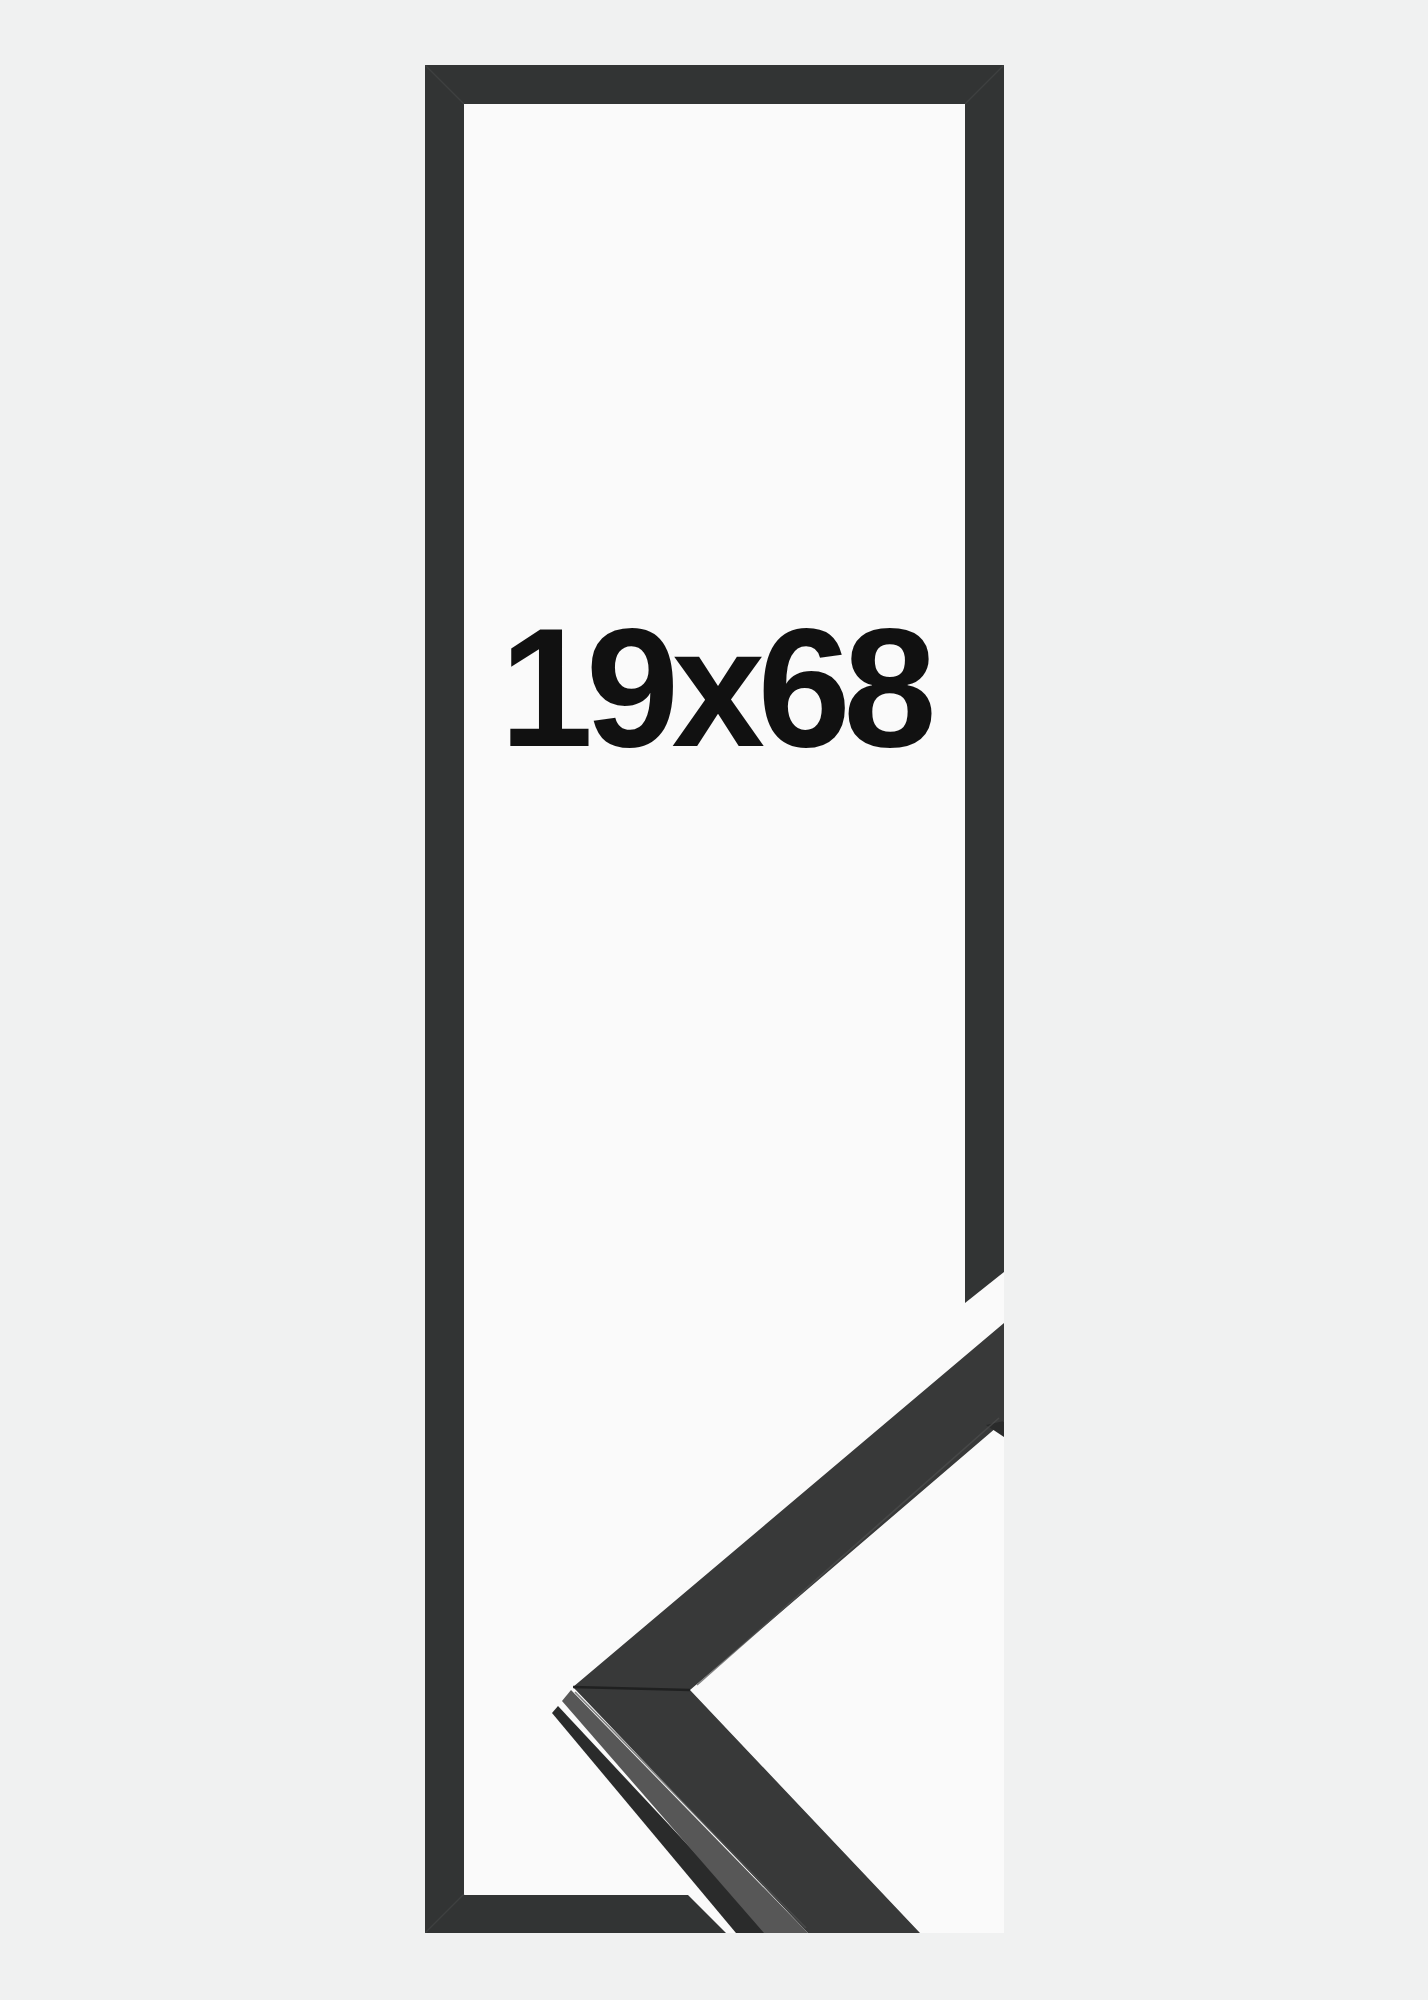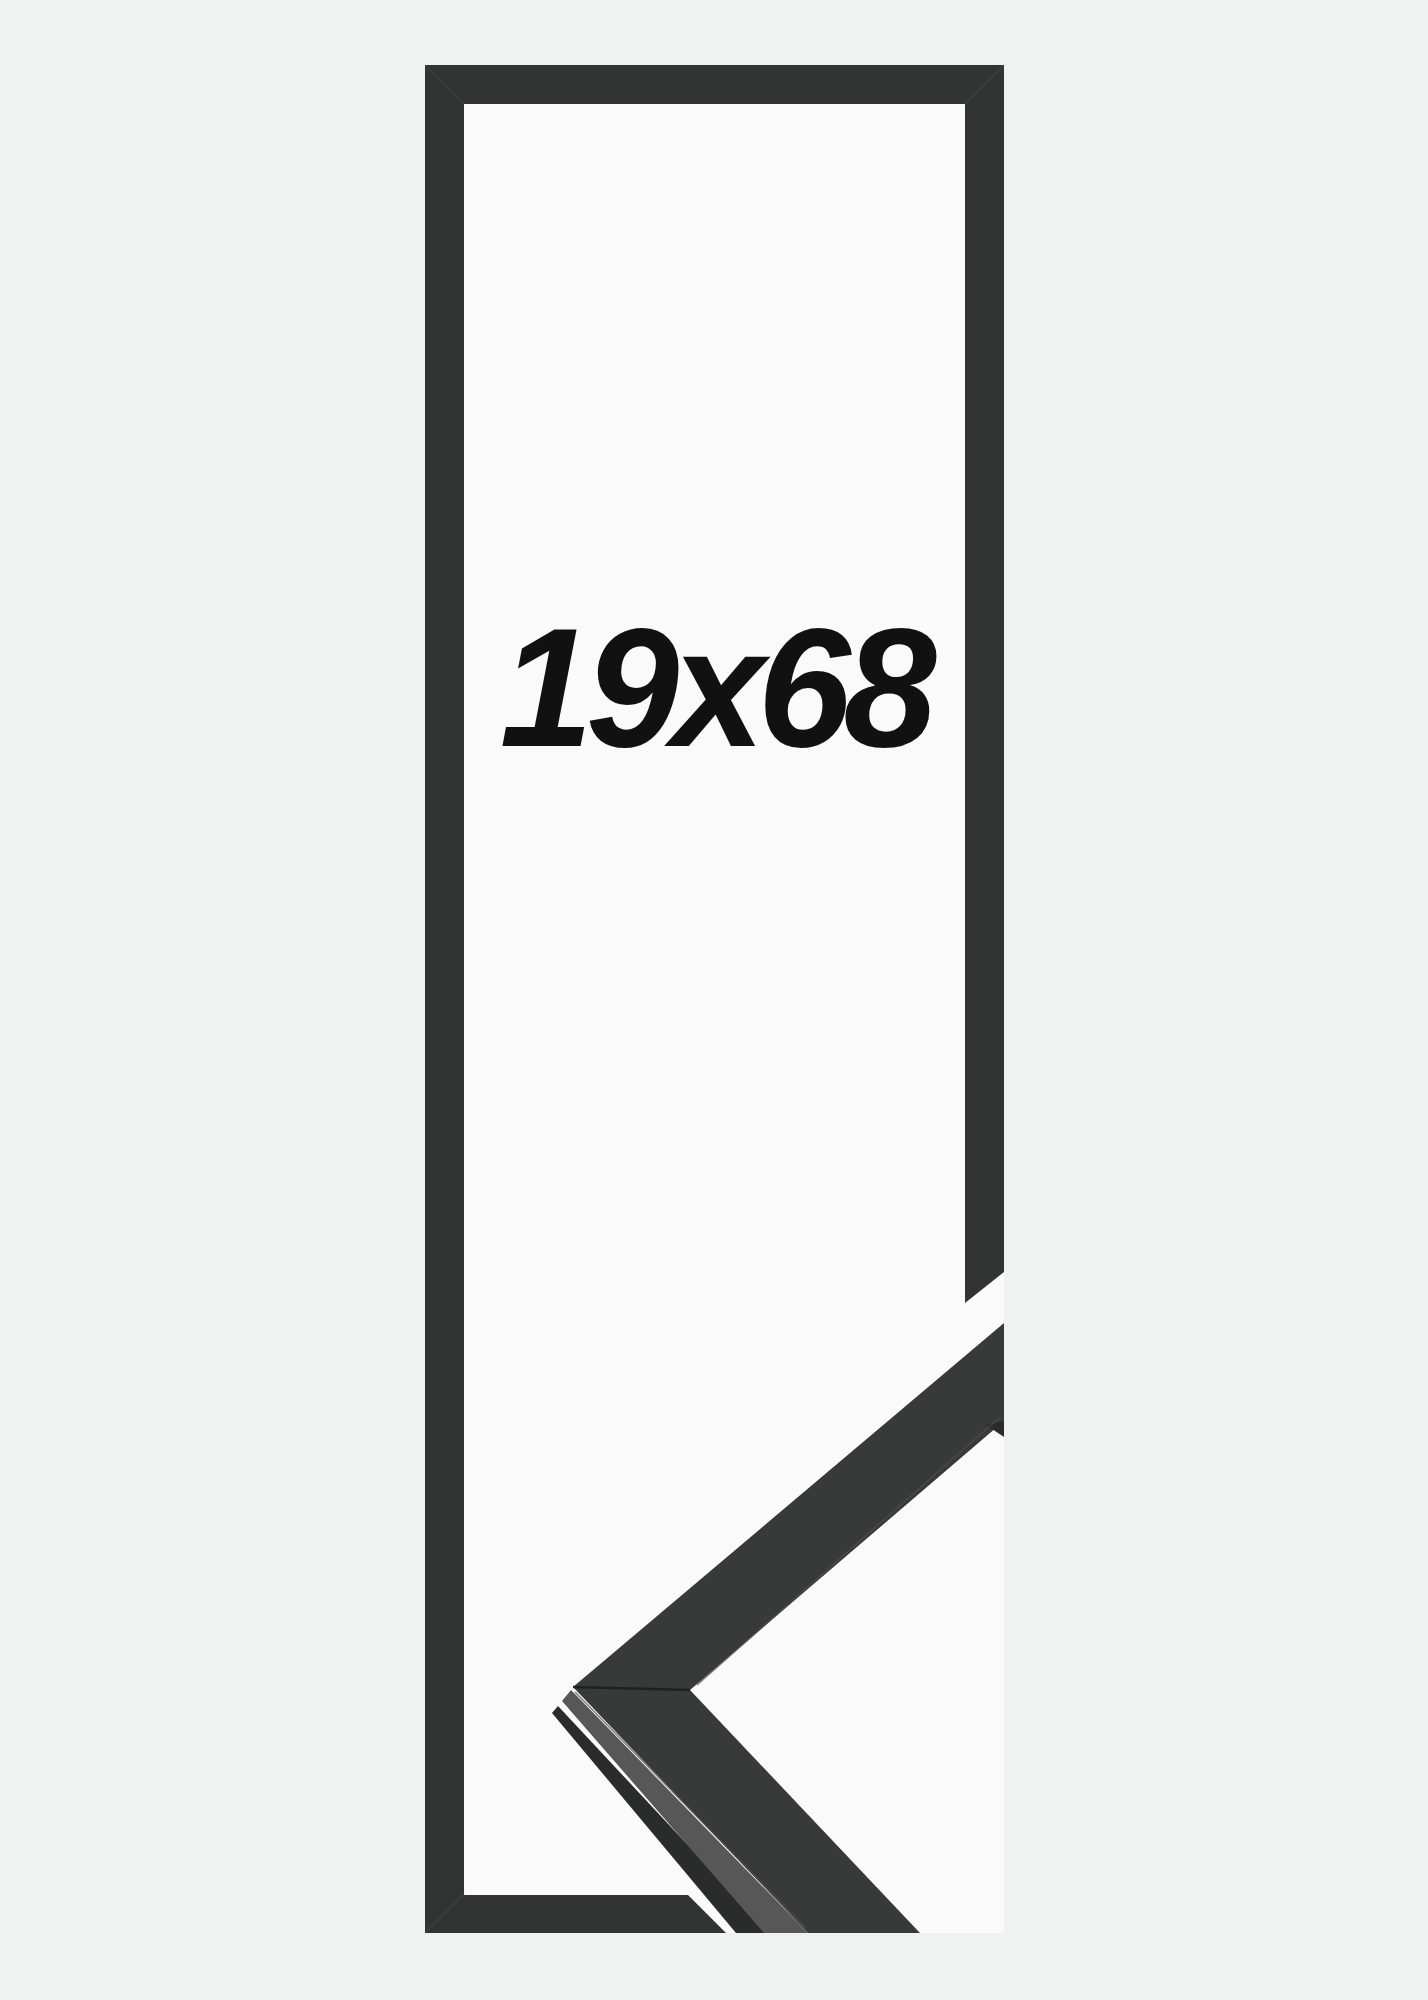--- a/index.html
+++ b/index.html
@@ -14,21 +14,20 @@
   *{margin:0;padding:0;box-sizing:border-box;}
   html,body{width:1428px;height:2000px;overflow:hidden;}
   body{
     background:var(--page-bg);
     font-family:"Liberation Sans", sans-serif;
     position:relative;
   }
   .page{
     position:absolute;
     inset:0;
-    font-style:italic;
   }
   .canvas{
     position:absolute;
     left:425px; top:65px;
     width:579px; height:1868px;
     background:var(--canvas-bg);
     overflow:hidden;
   }
   .frame-svg{
     position:absolute;

